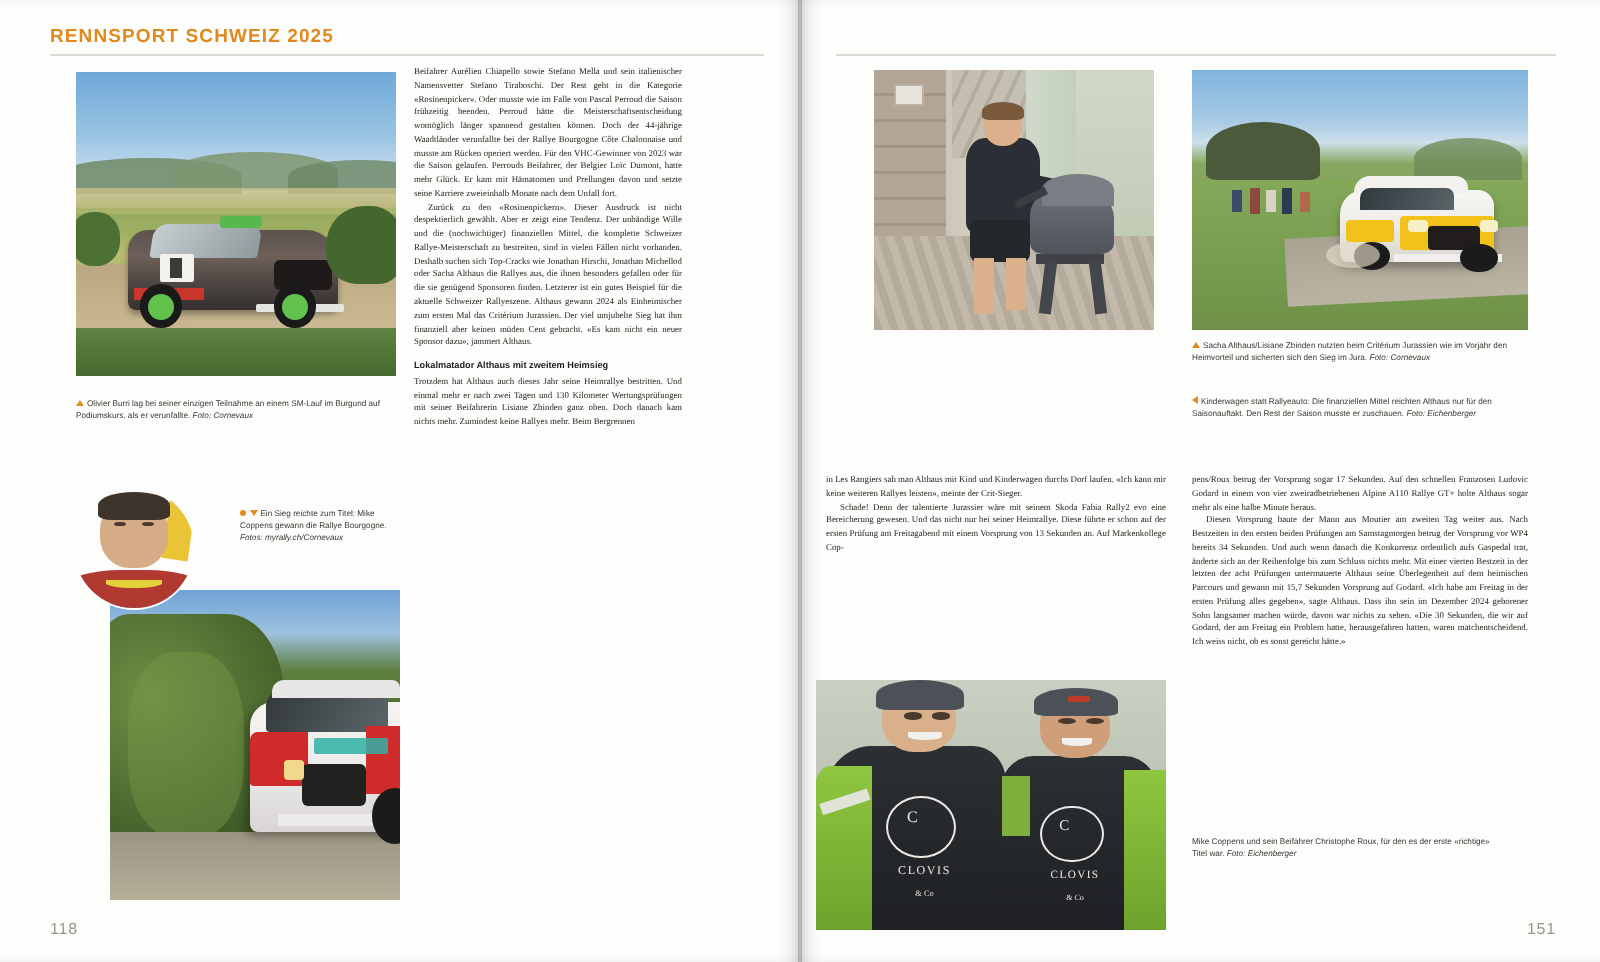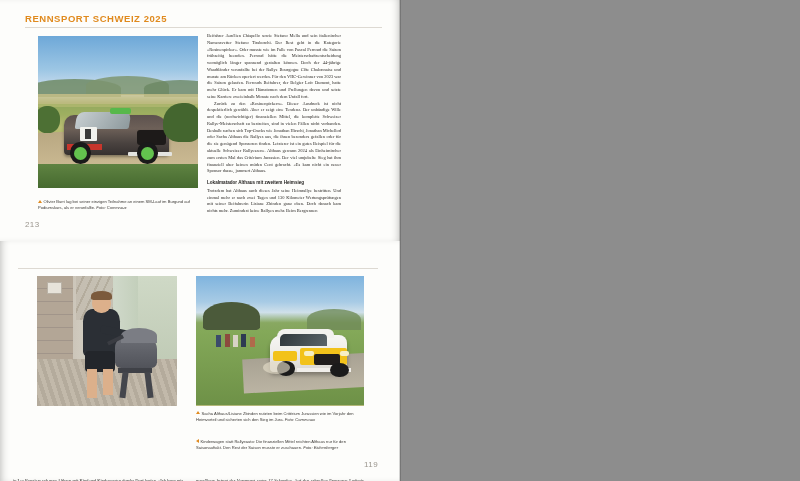--- a/index.html
+++ b/index.html
@@ -2,21 +2,21 @@
 <html><head>
 <meta charset="utf-8">
 <style>
   * { box-sizing: border-box; margin: 0; padding: 0; }
   html, body {
     width: 800px; height: 481px;
     background: #8d8d8d;
     font-family: "Liberation Serif", serif;
     overflow: hidden;
   }
-  .spread { position: relative; width: 800px; height: 481px; display: flex; flex-direction: column; }
+  .spread { position: relative; width: 800px; height: 481px; display: flex; }
   .page {
     position: relative;
     width: 400px; height: 481px;
     background: #fdfdfb;
     overflow: hidden;
   }
   .page-left  { box-shadow: inset -6px 0 10px -6px rgba(0,0,0,.32); }
   .page-right { box-shadow: inset  6px 0 10px -6px rgba(0,0,0,.32); }
   .gutter {
     position: absolute; left: 399px; top: 0; width: 2px; height: 481px;
@@ -238,21 +238,21 @@
       </div>
     </div>
 
     <div class="col" style="left:207px; top:33px; width:134px;">
       <p class="noindent">Beifahrer Aurélien Chiapello sowie Stefano Mella und sein italienischer Namensvetter Stefano Tiraboschi. Der Rest geht in die Kategorie «Rosinenpicker». Oder musste wie im Falle von Pascal Perroud die Saison frühzeitig beenden. Perroud hätte die Meisterschaftsentscheidung womöglich länger spannend gestalten können. Doch der 44-jährige Waadtländer verunfallte bei der Rallye Bourgogne Côte Chalonnaise und musste am Rücken operiert werden. Für den VHC-Gewinner von 2023 war die Saison gelaufen. Perrouds Beifahrer, der Belgier Loïc Dumont, hatte mehr Glück. Er kam mit Hämatomen und Prellungen davon und setzte seine Karriere zweieinhalb Monate nach dem Unfall fort.</p>
       <p>Zurück zu den «Rosinenpickern». Dieser Ausdruck ist nicht despektierlich gewählt. Aber er zeigt eine Tendenz. Der unbändige Wille und die (nochwichtiger) finanziellen Mittel, die komplette Schweizer Rallye-Meisterschaft zu bestreiten, sind in vielen Fällen nicht vorhanden. Deshalb suchen sich Top-Cracks wie Jonathan Hirschi, Jonathan Michellod oder Sacha Althaus die Rallyes aus, die ihnen besonders gefallen oder für die sie genügend Sponsoren finden. Letzterer ist ein gutes Beispiel für die aktuelle Schweizer Rallyeszene. Althaus gewann 2024 als Einheimischer zum ersten Mal das Critérium Jurassien. Der viel umjubelte Sieg hat ihm finanziell aber keinen müden Cent gebracht. «Es kam nicht ein neuer Sponsor dazu», jammert Althaus.</p>
       <div class="subhead">Lokalmatador Althaus mit zweitem Heimsieg</div>
       <p class="noindent">Trotzdem hat Althaus auch dieses Jahr seine Heimrallye bestritten. Und einmal mehr er nach zwei Tagen und 130 Kilometer Wertungsprüfungen mit seiner Beifahrerin Lisiane Zbinden ganz oben. Doch danach kam nichts mehr. Zumindest keine Rallyes mehr. Beim Bergrennen</p>
     </div>
 
-    <div class="folio folio-left">213</div>
+    <div class="folio folio-left">118</div>
   </div>
 
   <div class="page page-right">
 
     <div class="rule rule-right"></div>
 
     <div class="photo" style="left:37px; top:35px; width:140px; height:130px;">
       <div class="frame" style="background:linear-gradient(to right,#b9b0a4 0%,#cfc9bd 30%,#cfd8c9 56%,#c3cfbb 72%,#d7d2c6 100%);">
 
         <div style="position:absolute;left:0;top:0;width:26%;height:100%;background:repeating-linear-gradient(to bottom,#b3a696 0 9%,#a1958a 9% 10%);"></div>
@@ -379,17 +379,17 @@
         <div style="position:absolute;left:58%;top:76%;width:32%;text-align:center;color:#eceae4;font-family:'Liberation Serif',serif;font-size:5.6px;letter-spacing:.7px;">CLOVIS</div>
         <div style="position:absolute;left:58%;top:85%;width:32%;text-align:center;color:#eceae4;font-family:'Liberation Serif',serif;font-size:4px;">&amp; Co</div>
       </div>
     </div>
 
     <div class="caption" style="left:196px; top:418px; width:150px;">
       <span>Mike Coppens und sein Beifahrer Christophe Roux, für den es der erste «richtige» Titel war.</span>
       <span class="credit">Foto: Eichenberger</span>
     </div>
 
-    <div class="folio folio-right">119</div>
+    <div class="folio folio-right">151</div>
   </div>
 
   <div class="gutter"></div>
 </div>
 
 </body></html>

